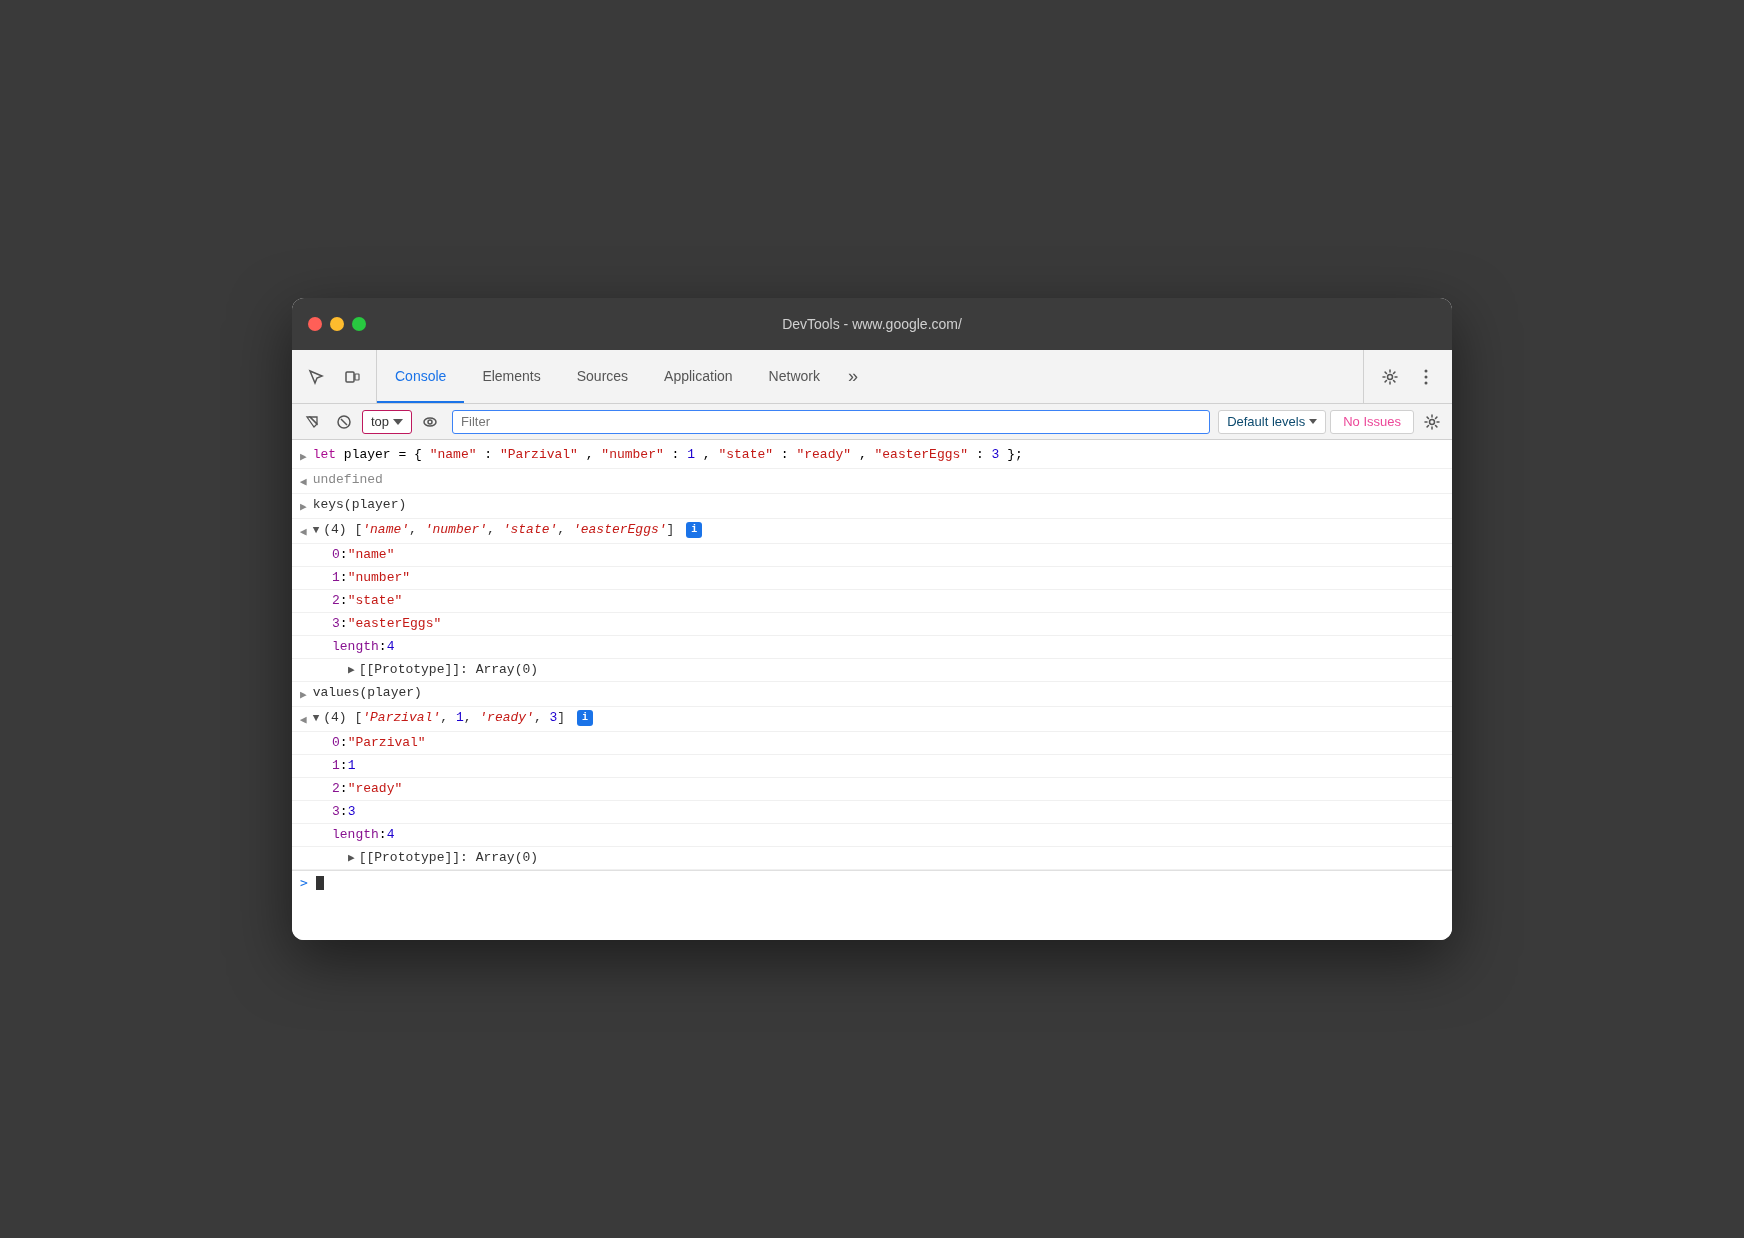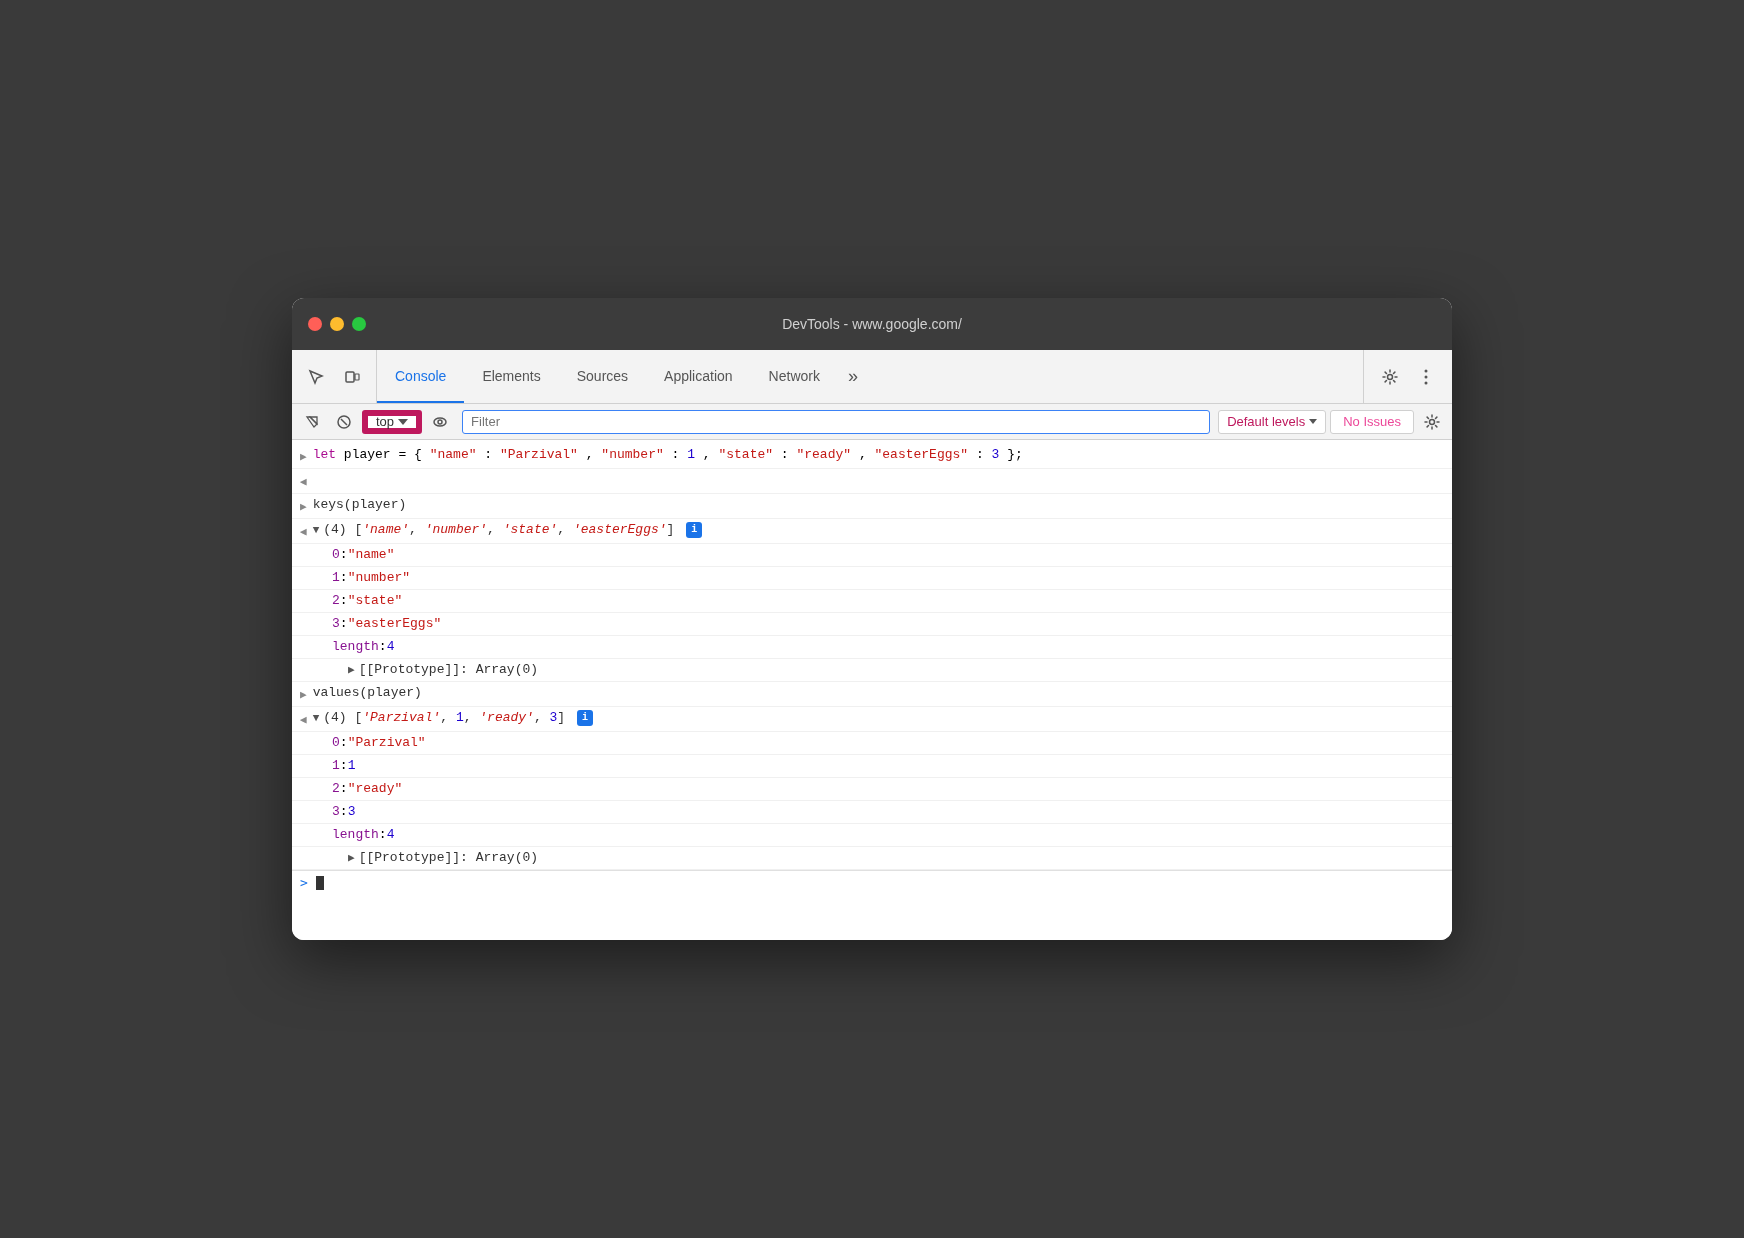--- a/index.html
+++ b/index.html
@@ -130,21 +130,21 @@
       cursor: pointer;
       color: #555;
       font-size: 15px;
     }
     .context-selector {
       display: flex;
       align-items: center;
       height: 24px;
       padding: 0 8px;
       background: #fff;
-      border: 6px solid #be185d;
+      border: 1px solid #be185d;
       border-radius: 3px;
       font-size: 13px;
       color: #333;
       cursor: pointer;
       gap: 4px;
       text-align: right;
     }
     .filter-input {
       flex: 1;
       height: 24px;
@@ -159,21 +159,21 @@
     }
     .levels-btn {
       display: flex;
       align-items: center;
       height: 24px;
       padding: 0 8px;
       background: #fff;
       border: 1px solid #d0d0d0;
       border-radius: 3px;
       font-size: 13px;
-      color: #be185d;
+      color: #0c4a6e;
       cursor: pointer;
       gap: 4px;
       white-space: nowrap;
     }
     .issues-btn {
       display: flex;
       align-items: center;
       height: 24px;
       padding: 0 12px;
       background: #fff;
@@ -398,20 +398,21 @@
         <span>, </span>
         <span class="str">"easterEggs"</span>
         <span>: </span>
         <span class="num">3</span>
         <span> };</span>
       </span>
     </div>
 
     <div class="log-line">
       <span class="log-arrow output">◀</span>
+      <span class="log-content undef">undefined</span>
     </div>
 
     <div class="log-line">
       <span class="log-arrow">▶</span>
       <span class="log-content">
         <span class="fn-name">keys(player)</span>
       </span>
     </div>
 
     <div class="log-line">

